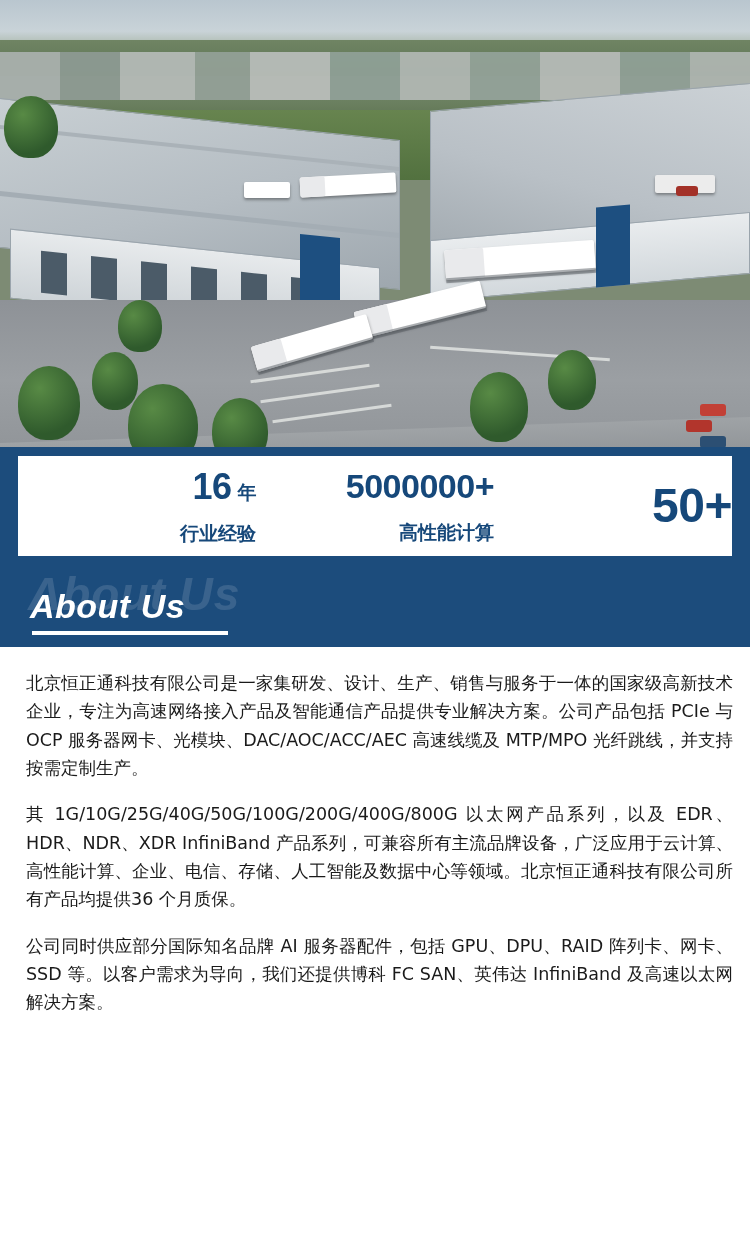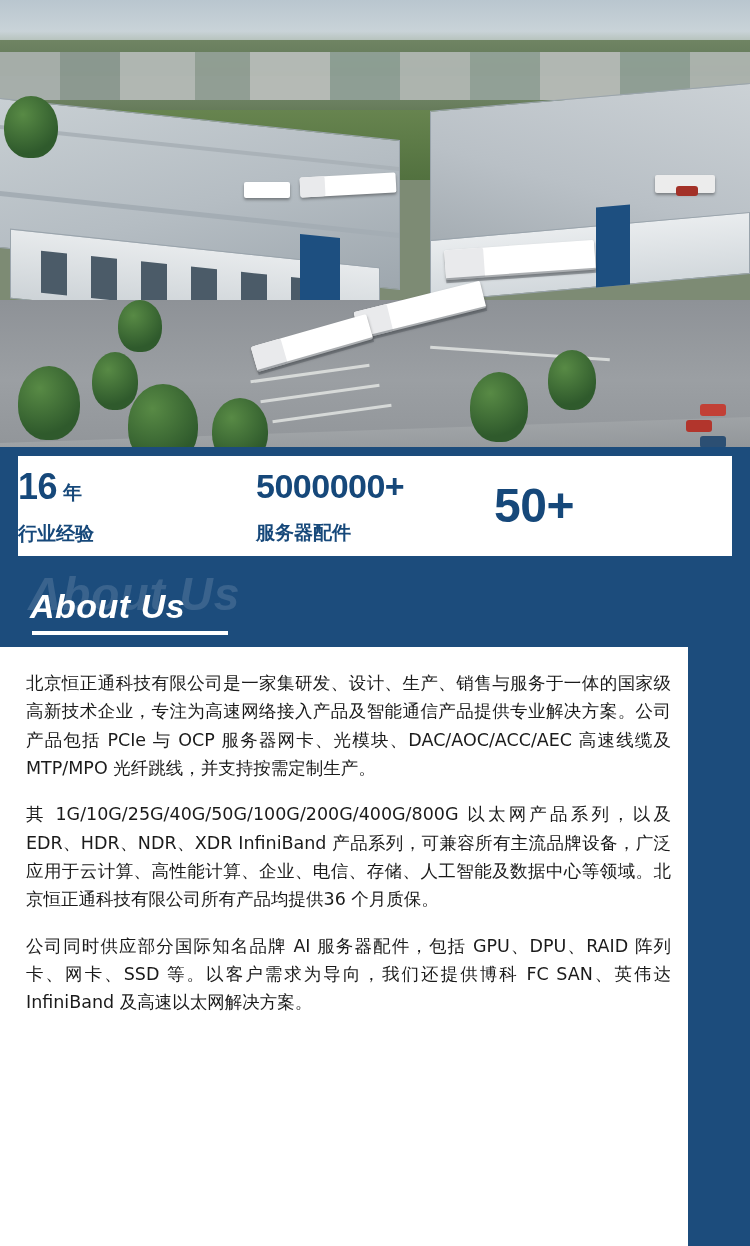--- a/index.html
+++ b/index.html
@@ -140,21 +140,21 @@
   }
   .stats-card {
     background: #ffffff;
     width: 714px;
     height: 100px;
     display: flex;
     align-items: center;
   }
   .stat {
     flex: 1;
-    text-align: left;
+    text-align: right;
     color: #16487a;
     line-height: 1.05;
   }
   .stat .line1 {
     font-weight: 700;
     letter-spacing: -0.5px;
     white-space: nowrap;
   }
   .stat .line1 .num { font-size: 36px; }
   .stat .line1 .unit { font-size: 19px; margin-left: 6px; font-weight: 700; }
@@ -202,21 +202,21 @@
   .about-title:after {
     content: "";
     position: absolute;
     left: 2px; bottom: -9px;
     width: 196px; height: 4px;
     background: #ffffff;
   }
   .about-body {
     position: absolute;
     top: 82px; left: 0;
-    width: 688px;
+    width: 750px;
     height: 599px;
     background: #ffffff;
     padding: 22px 17px 0 26px;
   }
   .para {
     color: #1a1a1a;
     font-size: 17.5px;
     line-height: 1.62;
     text-align: justify;
     margin-bottom: 18px;
@@ -301,21 +301,21 @@
         <div class="line1">
           <span class="num">16</span><span class="unit">年</span>
         </div>
         <div class="line2">行业经验</div>
       </div>
 
       <div class="stat s2">
         <div class="line1">
           <span class="num">5000000+</span>
         </div>
-        <div class="line2">服务器配件</div>
+        <div class="line2">高性能计算</div>
       </div>
 
       <div class="stat s3">
         <div class="line1">
           <span class="num">50+</span>
         </div>
       </div>
 
     </div>
   </div>

